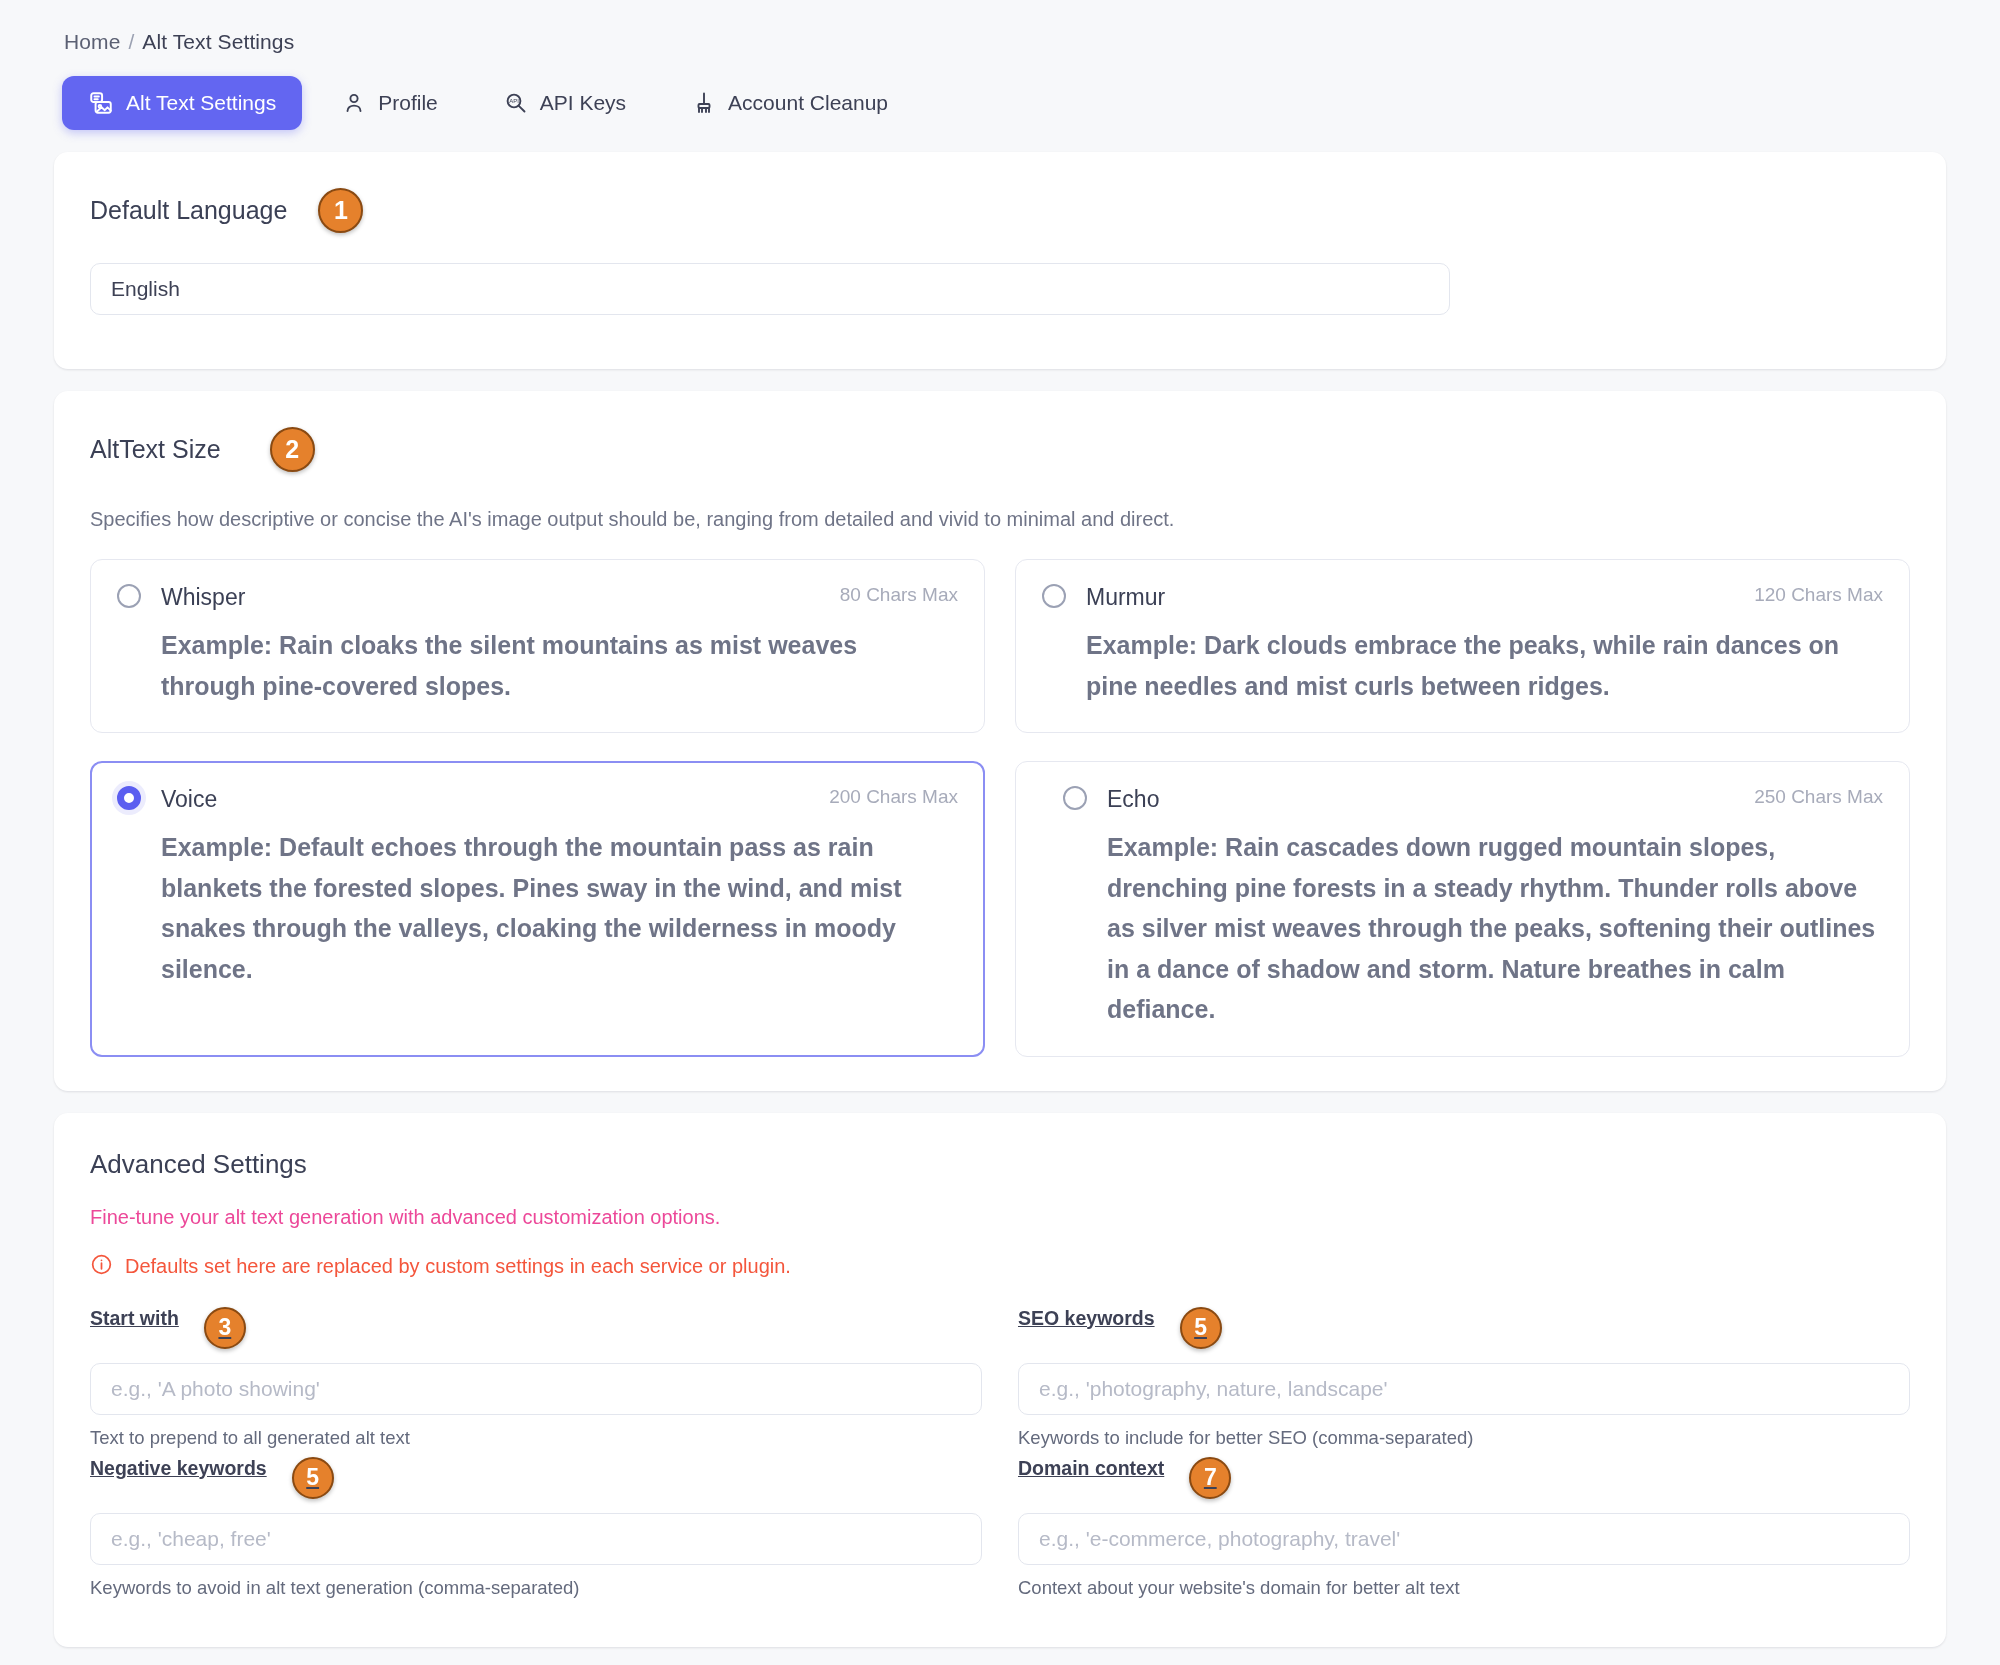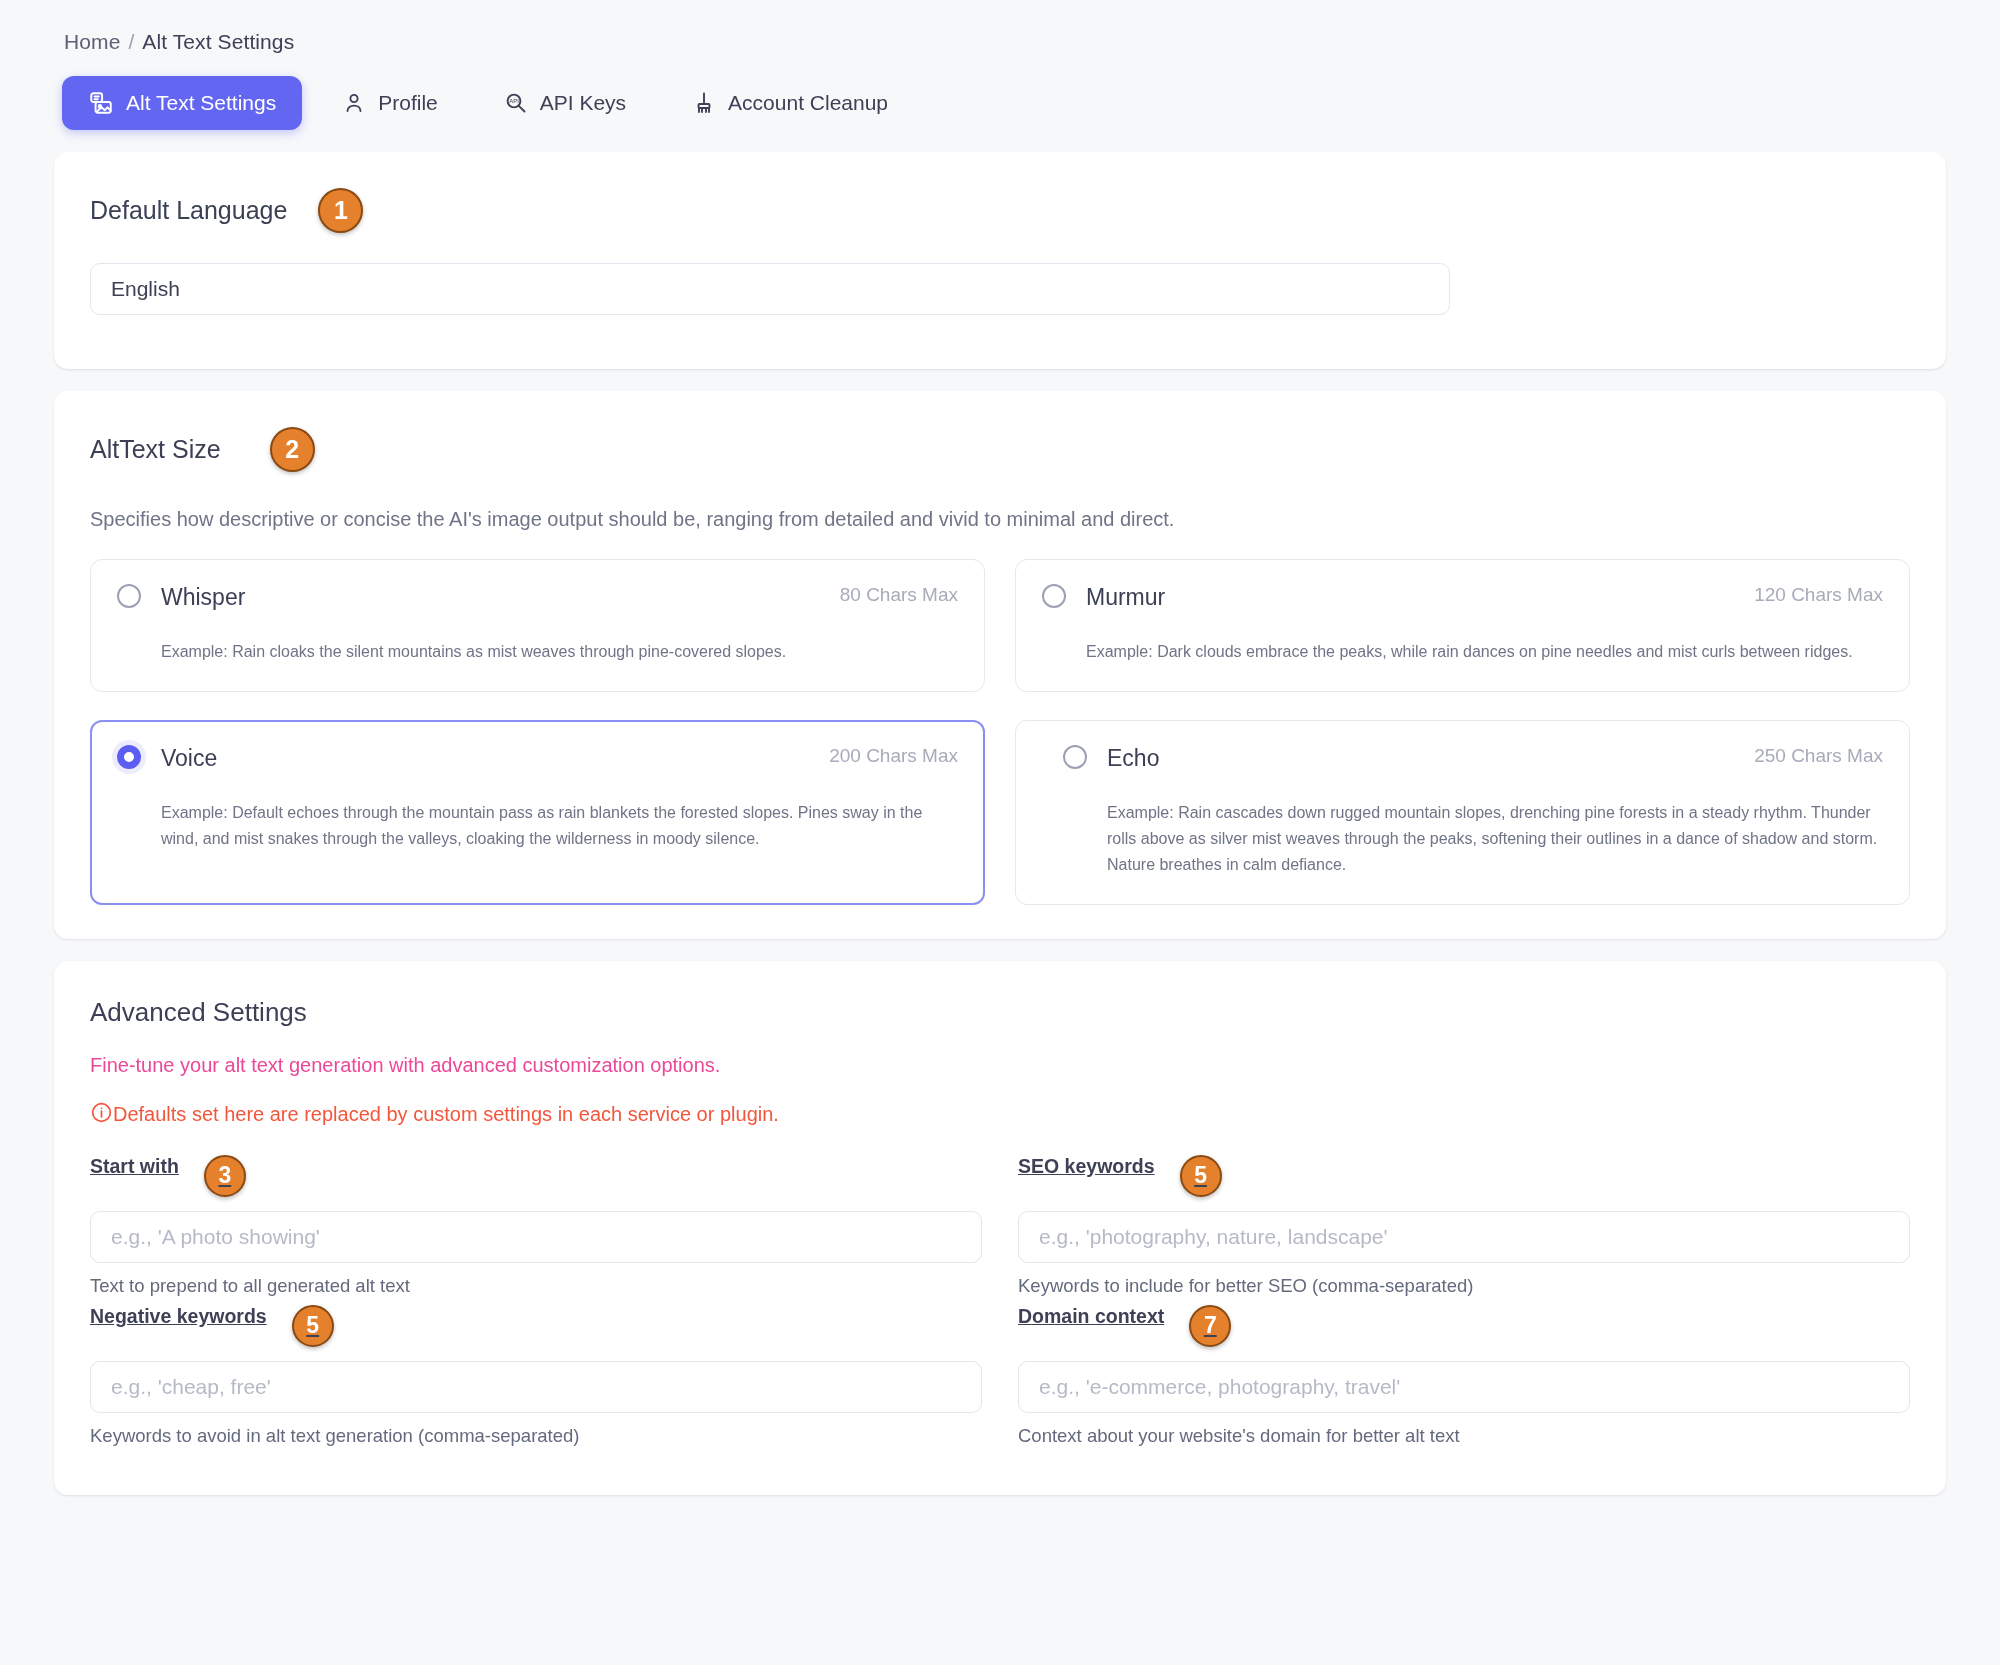--- a/index.html
+++ b/index.html
@@ -70,28 +70,28 @@
     width: 24px; height: 24px; border-radius: 50%;
     border: 2px solid #9ba1b4; flex: 0 0 auto; margin-right: 20px;
     background:#fff;
   }
   .radio-card.selected .radio-dot {
     border: 7px solid #5b5ef0; background: #ffffff;
     box-shadow: 0 0 0 5px rgba(99,102,241,.12);
   }
   .rc-name { font-size: 23px; color:#3b4055; }
   .rc-max { margin-left:auto; font-size: 19px; color:#a7abba; }
-  .rc-example { font-size: 16px; color:#6f7487; line-height: 1.62; margin-top: 28px; padding-left: 44px; }
+  .rc-example { font-size: 25px; color:#6f7487; line-height: 1.62; margin-top: 14px; padding-left: 44px; font-weight: bold; }
   .rc-h-w { min-height: 128px; }
   .rc-h-t { min-height: 180px; padding-left: 47px; }
 
   
   .adv-title { font-size: 26px; color:#3b4055; }
   .adv-sub { font-size: 20px; color:#ec4899; margin-top: 26px; }
-  .adv-warn { display:flex; align-items:center; margin-top: 24px; font-size: 20px; color:#f4563c; }
+  .adv-warn { display:flex; align-items:center; gap:12px; margin-top: 24px; font-size: 20px; color:#f4563c; }
   .adv-warn svg { flex:0 0 auto; }
 
   .form-grid { display:grid; grid-template-columns: 1fr 1fr; gap: 0 36px; margin-top: 26px; }
   .form-field { margin-bottom: 8px; }
   .form-label { font-size: 19.5px; color:#3d4155; font-weight: 600; display:flex; align-items:flex-start; gap:9px; height: 46px; text-decoration: underline; }
   .form-label .badge { margin-left: 16px; }
   .form-input { margin-top: 10px; }
   .form-hint { font-size: 18.5px; color:#646a7d; margin-top: 12px; }
   .spacer-cell { }
 </style>

